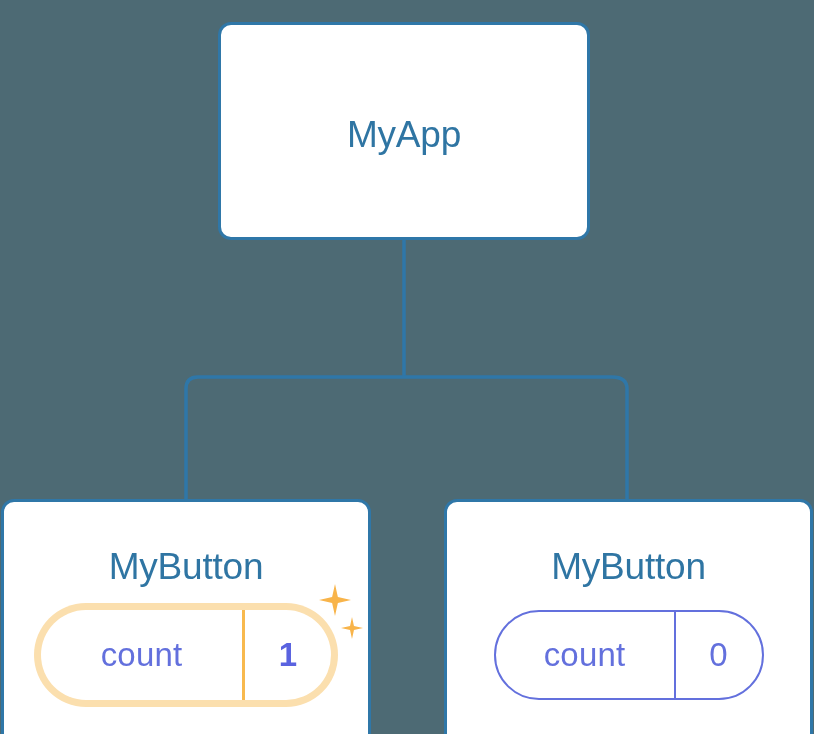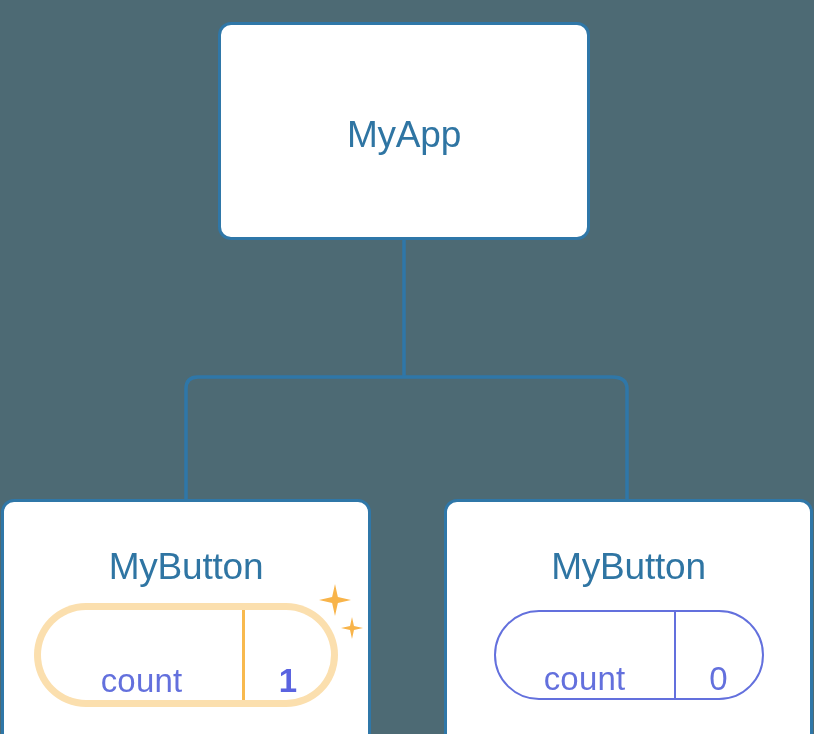--- a/index.html
+++ b/index.html
@@ -95,21 +95,21 @@
     position: relative;
     margin-top: 25px;
     display: flex;
     align-items: center;
     justify-content: center;
   }
 
   .pill {
     position: relative;
     display: flex;
-    align-items: flex-end;
+    align-items: center;
     box-sizing: border-box;
     border-radius: 999px;
     background: #ffffff;
     height: 90px;
   }
 
   
   .pill.pill-idle {
     border: 2px solid #6370dd;
     width: 270px;

